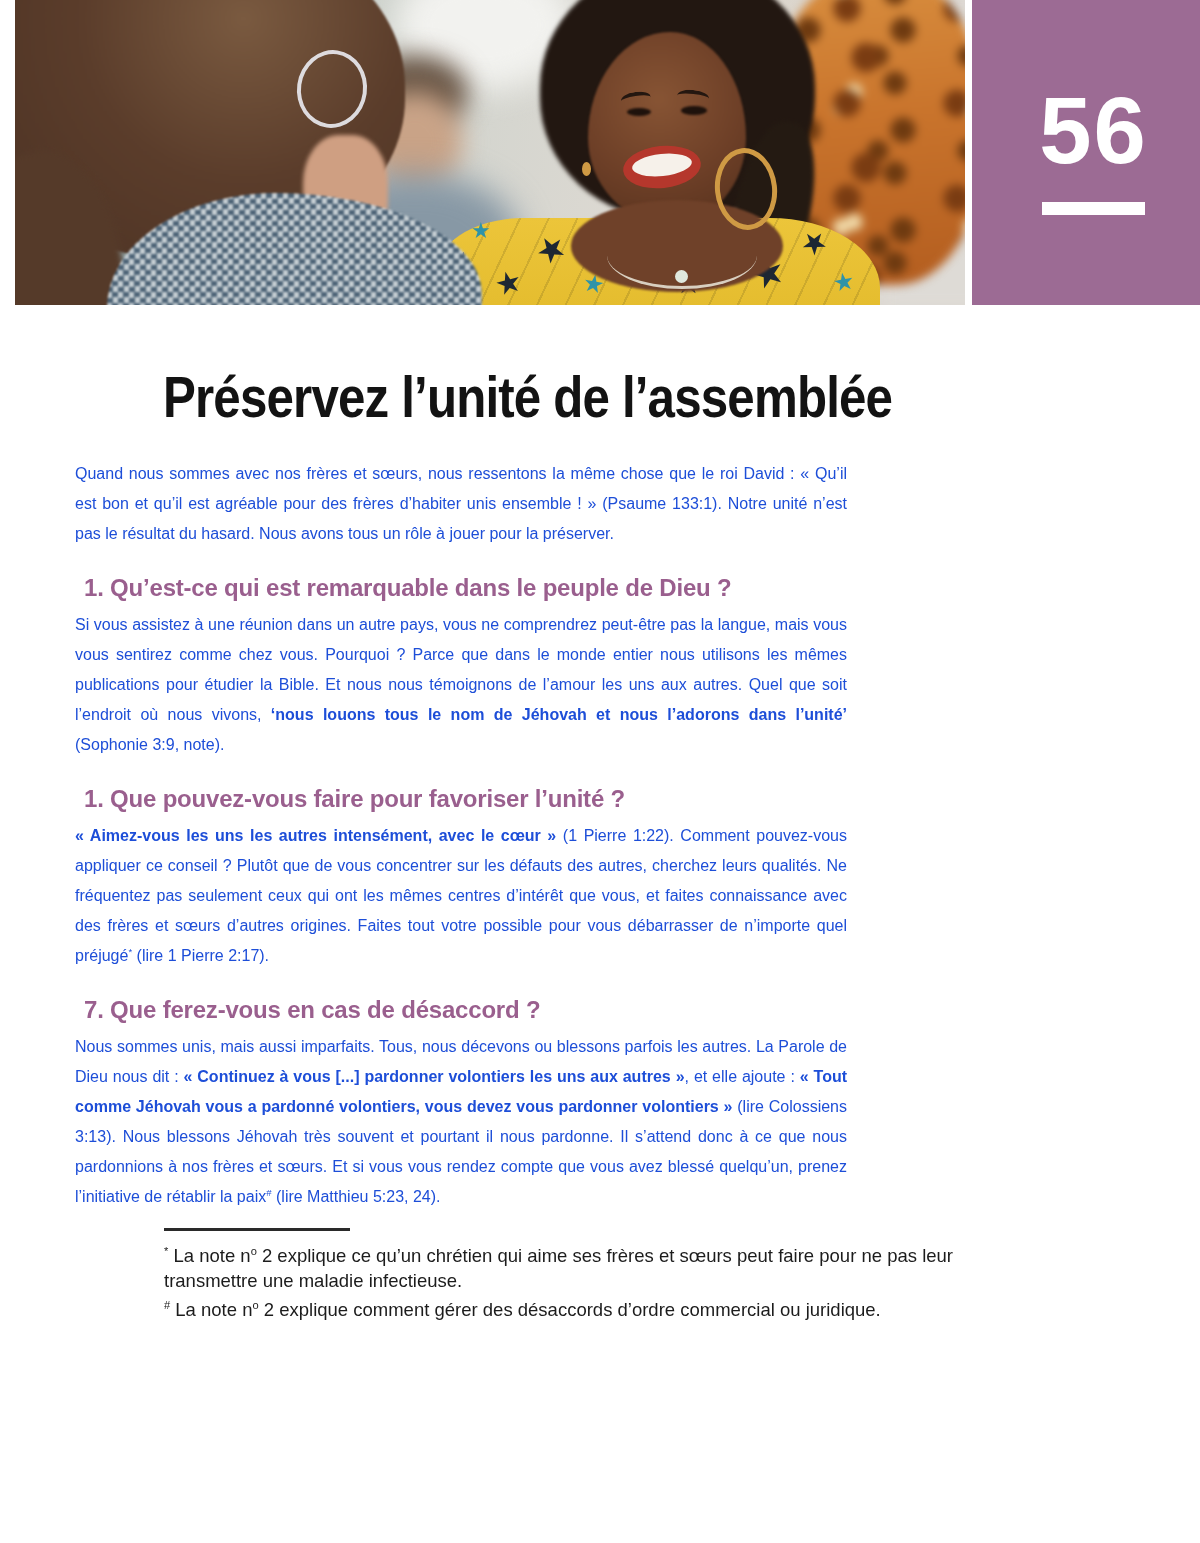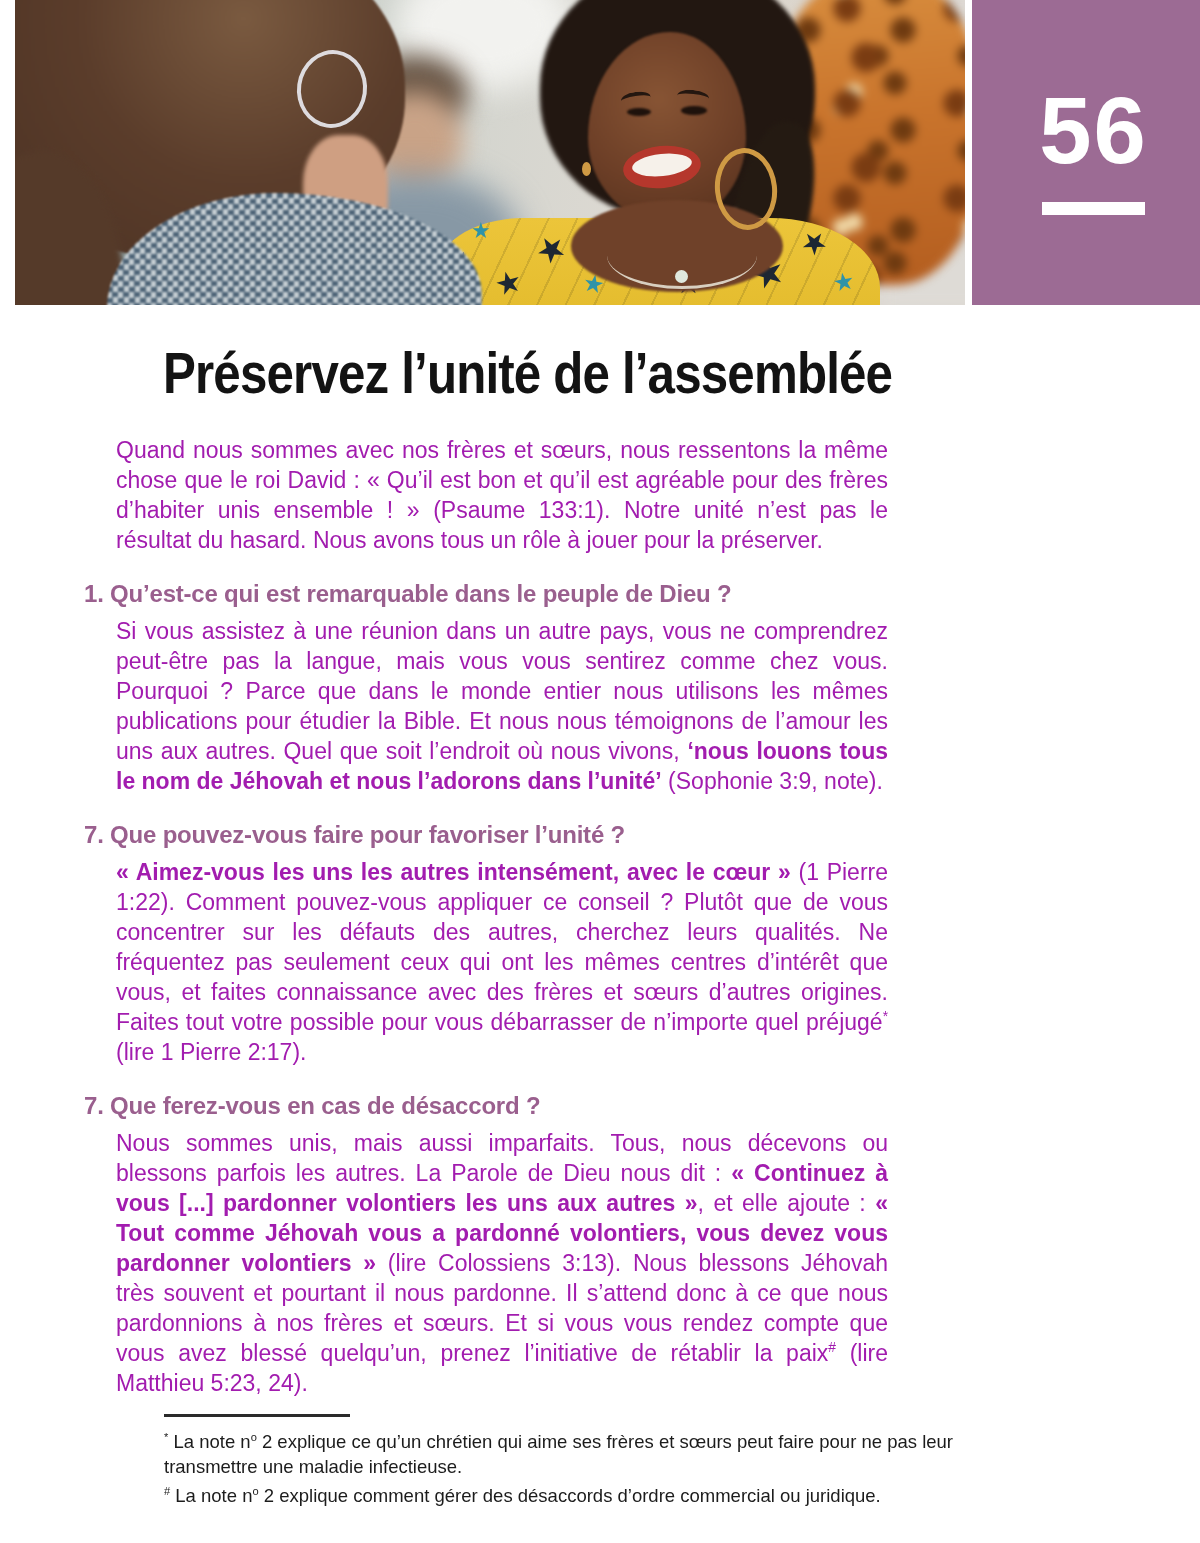--- a/index.html
+++ b/index.html
@@ -16,29 +16,29 @@
     background:linear-gradient(100deg,#aebcb2 0%,#cfd3cd 38%,#ddd9d2 66%,#d8cec2 100%);
   }
   .ph{position:absolute;}
   .lesson-panel{position:absolute;left:957px;top:0;width:243px;height:305px;background:#9c6b94;}
   .lesson-number{
     position:absolute;left:0;top:84px;width:243px;text-align:center;
     font-size:94px;font-weight:700;color:#ffffff;line-height:1;letter-spacing:2px;
   }
   .lesson-underline{position:absolute;left:70px;top:202px;width:103px;height:13px;background:#ffffff;}
   
-  .content{position:absolute;left:0;top:295px;width:1200px;padding:0;}
+  .content{position:absolute;left:0;top:319px;width:1200px;padding:0;}
   .title{
     margin:48px 0 0 163px;width:820px;
     font-size:58px;font-weight:700;letter-spacing:-1px;line-height:1.02;color:#131313;
     transform:scaleX(0.85);transform-origin:left top;white-space:nowrap;
   }
   .bodytext{
-    margin:0 0 0 116px;width:772px;
-    font-size:23px;line-height:30px;text-align:justify;color:#a21caf;
+    margin:0 0 0 75px;width:772px;
+    font-size:16px;line-height:30px;text-align:justify;color:#1d4ed8;
   }
   .intro{margin-top:33px;}
   .question{
     margin:24px 0 7px 84px;width:800px;
     font-size:24px;font-weight:700;color:#9a5f8e;letter-spacing:-0.2px;line-height:30px;
   }
   .b{font-weight:700;}
   sup{font-size:60%;line-height:0;vertical-align:super;}
   
   .footnotes{margin:16px 0 0 164px;width:790px;}
@@ -132,21 +132,21 @@
 
 <main class="content">
 
   <h1 class="title">Préservez l’unité de l’assemblée</h1>
 
   <p class="bodytext intro"><span>Quand nous sommes avec nos frères et sœurs, nous ressentons la même chose que le roi David : « Qu’il est bon et qu’il est agréable pour des frères d’habiter unis ensemble ! » (Psaume 133:1). Notre unité n’est pas le résultat du hasard. Nous avons tous un rôle à jouer pour la préserver.</span></p>
 
   <h2 class="question">1. Qu’est-ce qui est remarquable dans le peuple de Dieu ?</h2>
   <p class="bodytext"><span>Si vous assistez à une réunion dans un autre pays, vous ne comprendrez peut-être pas la langue, mais vous vous sentirez comme chez vous. Pourquoi ? Parce que dans le monde entier nous utilisons les mêmes publications pour étudier la Bible. Et nous nous témoignons de l’amour les uns aux autres. Quel que soit l’endroit où nous vivons, </span><span class="b">‘nous louons tous le nom de Jéhovah et nous l’adorons dans l’unité’</span><span> (Sophonie 3:9, note).</span></p>
 
-  <h2 class="question">7. Que pouvez-vous faire pour favoriser l’unité ?</h2>
+  <h2 class="question">1. Que pouvez-vous faire pour favoriser l’unité ?</h2>
   <p class="bodytext"><span class="b">« Aimez-vous les uns les autres intensément, avec le cœur »</span><span> (1 Pierre 1:22). Comment pouvez-vous appliquer ce conseil ? Plutôt que de vous concentrer sur les défauts des autres, cherchez leurs qualités. Ne fréquentez pas seulement ceux qui ont les mêmes centres d’intérêt que vous, et faites connaissance avec des frères et sœurs d’autres origines. Faites tout votre possible pour vous débarrasser de n’importe quel préjugé</span><sup>*</sup><span> (lire 1 Pierre 2:17).</span></p>
 
   <h2 class="question">7. Que ferez-vous en cas de désaccord ?</h2>
   <p class="bodytext"><span>Nous sommes unis, mais aussi imparfaits. Tous, nous décevons ou blessons parfois les autres. La Parole de Dieu nous dit : </span><span class="b">« Continuez à vous [...] pardonner volontiers les uns aux autres »</span><span>, et elle ajoute : </span><span class="b">« Tout comme Jéhovah vous a pardonné volontiers, vous devez vous pardonner volontiers »</span><span> (lire Colossiens 3:13). Nous blessons Jéhovah très souvent et pourtant il nous pardonne. Il s’attend donc à ce que nous pardonnions à nos frères et sœurs. Et si vous vous rendez compte que vous avez blessé quelqu’un, prenez l’initiative de rétablir la paix</span><sup>#</sup><span> (lire Matthieu 5:23, 24).</span></p>
 
   <footer class="footnotes">
     <div class="fn-rule"></div>
     <p class="fn"><sup>*</sup><span> La note n</span><sup>o</sup><span> 2 explique ce qu’un chrétien qui aime ses frères et sœurs peut faire pour ne pas leur transmettre une maladie infectieuse.</span></p>
     <p class="fn"><sup>#</sup><span> La note n</span><sup>o</sup><span> 2 explique comment gérer des désaccords d’ordre commercial ou juridique.</span></p>
   </footer>

